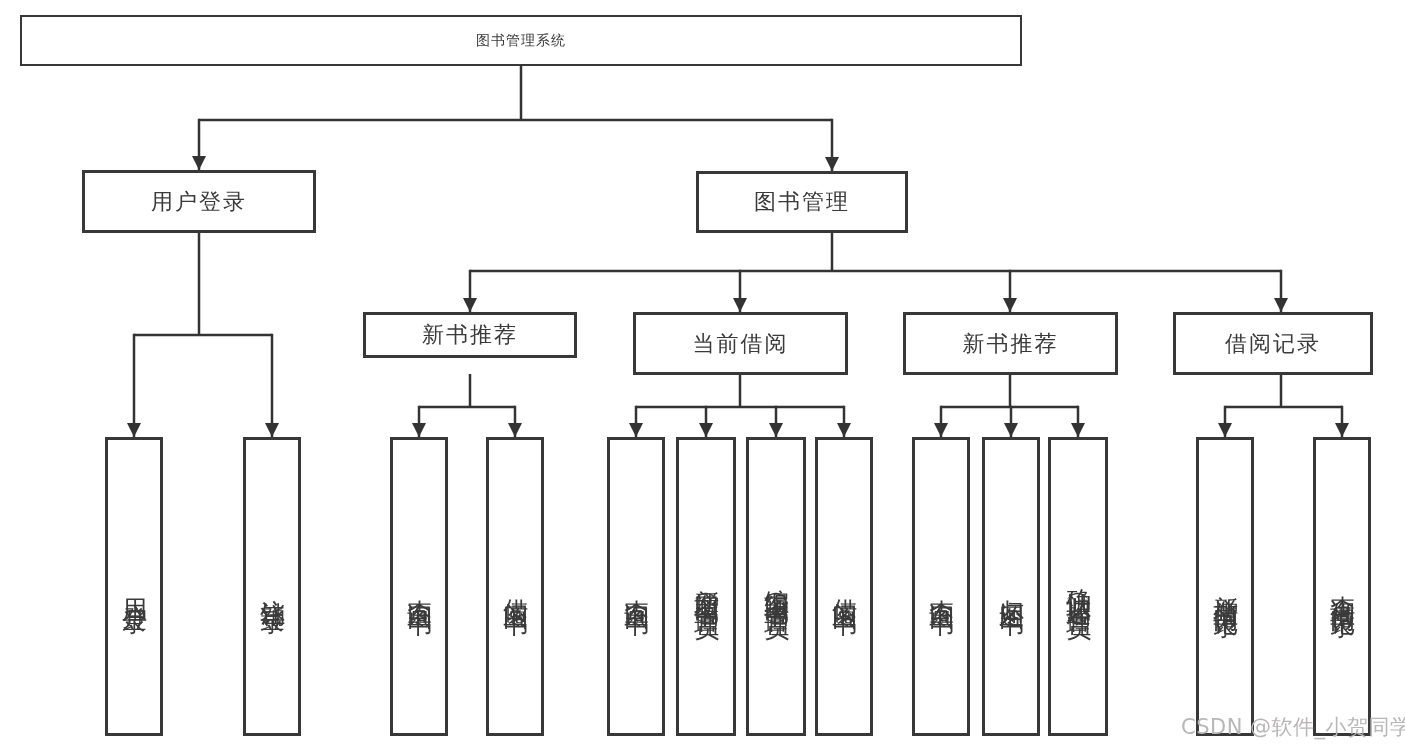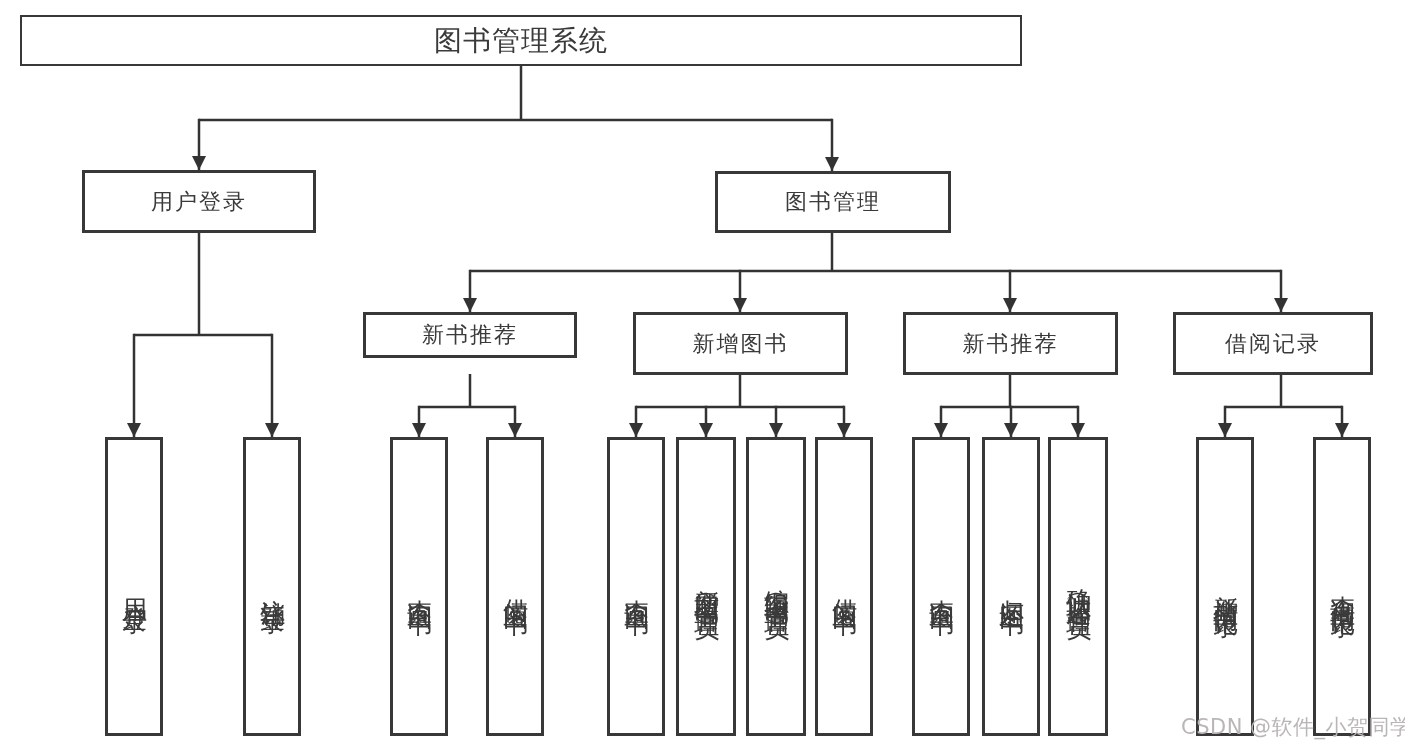--- a/index.html
+++ b/index.html
@@ -7,21 +7,21 @@
     position:relative;width:1405px;height:747px;background:#ffffff;
     font-family:"DejaVu Sans","Liberation Sans",sans-serif;overflow:hidden;
   }
   .connectors{position:absolute;left:0;top:0;width:1405px;height:747px;}
   .node{
     position:absolute;background:#ffffff;border:3px solid #383838;
     box-sizing:border-box;display:flex;align-items:center;justify-content:center;
     color:#3a3a3a;
   }
   .box-h{font-size:22px;letter-spacing:2px;white-space:nowrap;}
-  .box-root{border-width:2.5px;font-size:28px;letter-spacing:1px;}
+  .box-root{border-width:2.5px;font-size:14px;letter-spacing:1px;}
   .box-v .vtext{
     writing-mode:vertical-rl;text-orientation:mixed;
     font-size:25px;letter-spacing:4px;line-height:1.05;color:#3a3a3a;
   }
   .watermark{
     position:absolute;left:1181px;top:713px;font-size:21px;
     color:#b9b6b6;letter-spacing:0.5px;white-space:nowrap;
   }
 </style>
 </head>
@@ -79,29 +79,29 @@
     </g>
   </svg>
 
   <div class="node box-h box-root" style="left:20px;top:15px;width:1002px;height:51px">
     <span>图书管理系统</span>
   </div>
 
   <div class="node box-h" style="left:82px;top:170px;width:234px;height:63px">
     <span>用户登录</span>
   </div>
-  <div class="node box-h" style="left:715px;top:171px;width:236px;height:62px">
+  <div class="node box-h" style="left:696px;top:171px;width:212px;height:62px">
     <span>图书管理</span>
   </div>
 
   <div class="node box-h" style="left:363px;top:312px;width:214px;height:46px">
     <span>新书推荐</span>
   </div>
   <div class="node box-h" style="left:633px;top:312px;width:215px;height:63px">
-    <span>新增图书</span>
+    <span>当前借阅</span>
   </div>
   <div class="node box-h" style="left:903px;top:312px;width:215px;height:63px">
     <span>新书推荐</span>
   </div>
   <div class="node box-h" style="left:1173px;top:312px;width:200px;height:63px">
     <span>借阅记录</span>
   </div>
 
   <div class="node box-v" style="left:105px;top:437px;width:58px;height:299px">
     <span class="vtext">用户登录</span>

